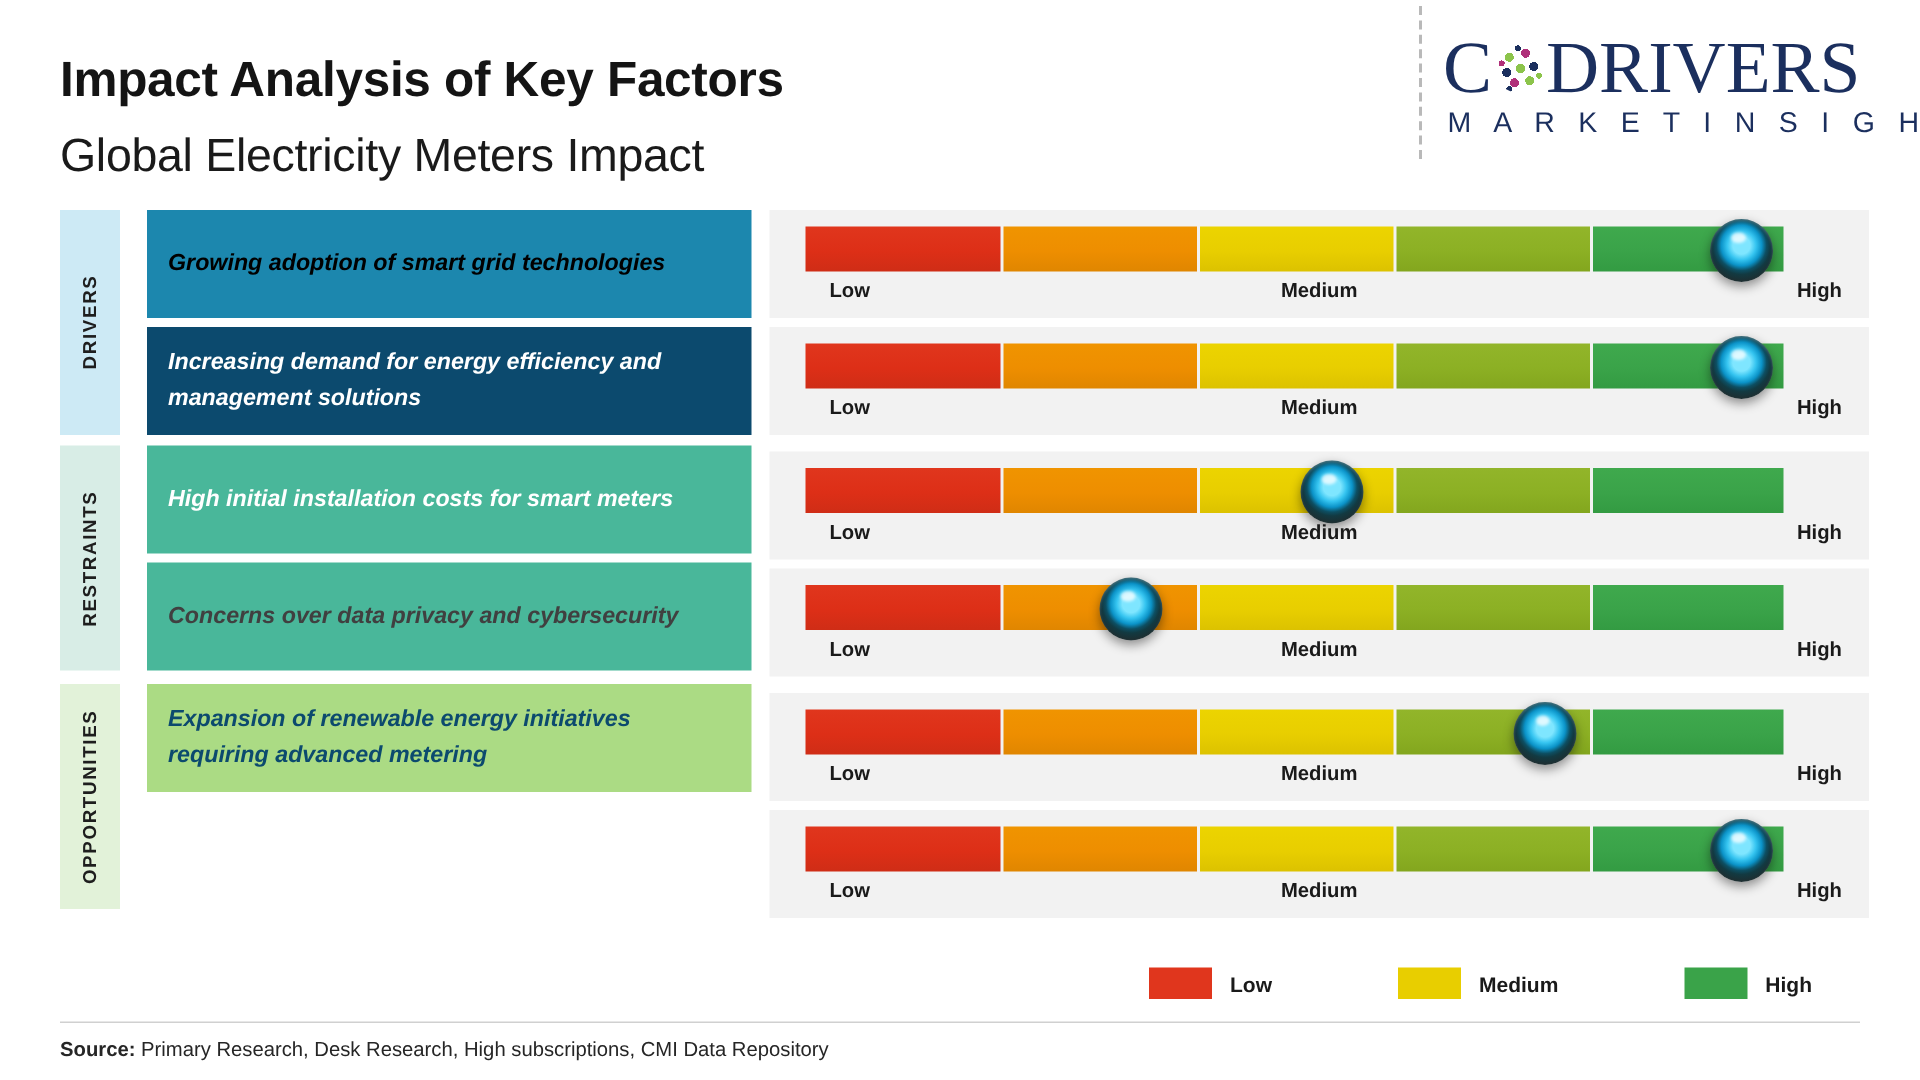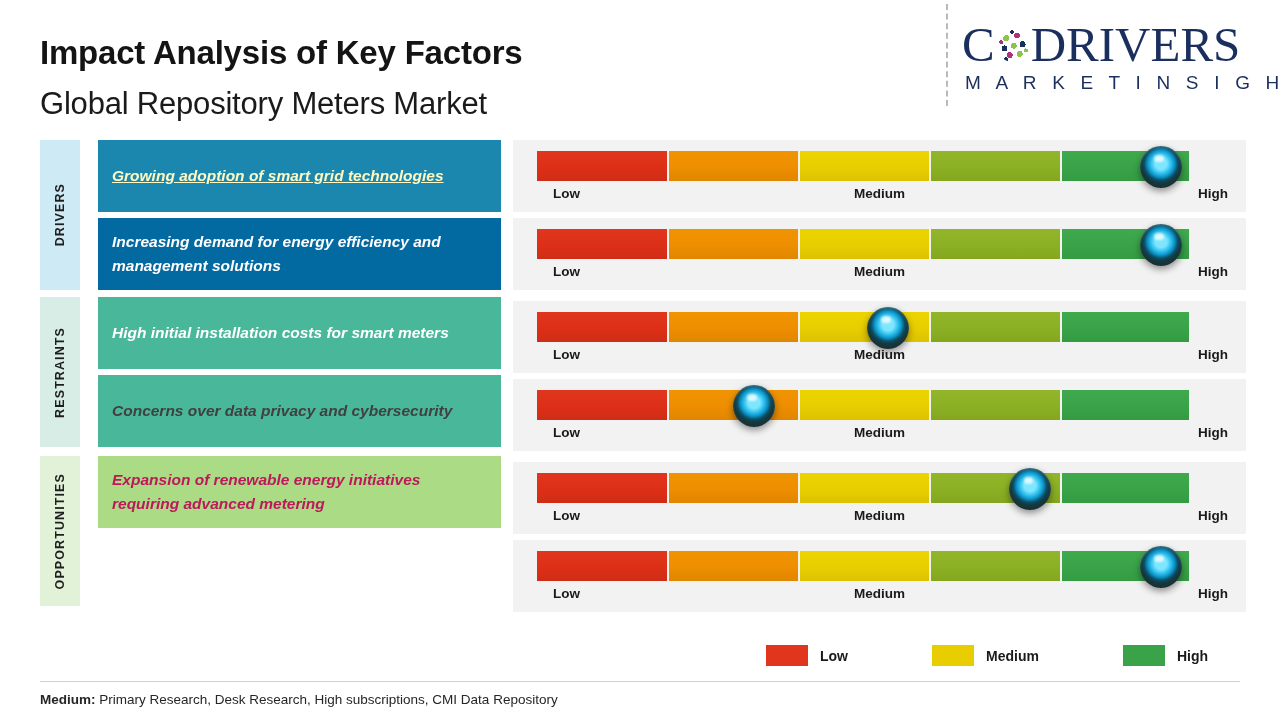--- a/index.html
+++ b/index.html
@@ -152,60 +152,60 @@
     font-size: 13.5px; color: #262626; white-space: nowrap;
   }
   .footer b { font-weight: bold; }
 </style>
 </head>
 <body>
 
 <div class="slide">
 
   <div class="title-main">Impact Analysis of Key Factors</div>
-  <div class="title-sub">Global Repository Meters Market</div>
+  <div class="title-sub">Global Electricity Meters Impact</div>
 
   <div class="logo-divider"></div>
   <div class="logo-wrap">
     <div class="logo-row1">
       <span class="logo-c">C</span>
       <span class="logo-globe"></span>
       <span class="logo-rest">DRIVERS</span>
     </div>
     <div class="logo-row2">M A R K E T   I N S I G H T S</div>
   </div>
 
   <div class="matrix">
 
     <div class="cat-group" style="left:40px; top:0;">
       <div class="cat-tab" style="background:#CDEAF5; height:150px;">
         <span>DRIVERS</span>
       </div>
       <div class="cat-rows" style="margin-left:18px;">
-        <div class="factor-box" style="background:#1C87AE; color:#fef9c3;text-decoration:underline;">Growing adoption of smart grid technologies</div>
-        <div class="factor-box" style="background:#0369a1; color:#FFFFFF;font-style:italic;">Increasing demand for energy efficiency and management solutions</div>
+        <div class="factor-box" style="background:#1C87AE; color:#000000;">Growing adoption of smart grid technologies</div>
+        <div class="factor-box" style="background:#0c4a6e; color:#FFFFFF;font-style:italic;">Increasing demand for energy efficiency and management solutions</div>
       </div>
     </div>
 
     <div class="cat-group" style="left:40px; top:157px;">
       <div class="cat-tab" style="background:#D8EDE6; height:150px;">
         <span>RESTRAINTS</span>
       </div>
       <div class="cat-rows" style="margin-left:18px;">
         <div class="factor-box" style="background:#49B79A; color:#FFFFFF;">High initial installation costs for smart meters</div>
         <div class="factor-box" style="background:#49B79A; color:#404040;">Concerns over data privacy and cybersecurity</div>
       </div>
     </div>
 
     <div class="cat-group" style="left:40px; top:316px;">
       <div class="cat-tab" style="background:#E2F2D9; height:150px;">
         <span>OPPORTUNITIES</span>
       </div>
       <div class="cat-rows" style="margin-left:18px;">
-        <div class="factor-box" style="background:#ABDB84; color:#be185d;">Expansion of renewable energy initiatives requiring advanced metering</div>
+        <div class="factor-box" style="background:#ABDB84; color:#0c4a6e;">Expansion of renewable energy initiatives requiring advanced metering</div>
       </div>
     </div>
   </div>
 
   <div class="gauge-col">
 
     <div class="gauge-panel">
       <div class="gauge-bar">
         <div class="seg s0"></div>
         <div class="seg s1"></div>
@@ -300,16 +300,16 @@
       <span class="legend-text">Medium</span>
     </div>
     <div class="legend-item">
       <span class="legend-swatch" style="background:#3AA349;"></span>
       <span class="legend-text">High</span>
     </div>
   </div>
 
   <div class="footer-rule"></div>
   <div class="footer">
-    <b>Medium:</b><span> Primary Research, Desk Research, High subscriptions, CMI Data Repository</span>
+    <b>Source:</b><span> Primary Research, Desk Research, High subscriptions, CMI Data Repository</span>
   </div>
 
 </div>
 
 </body></html>

